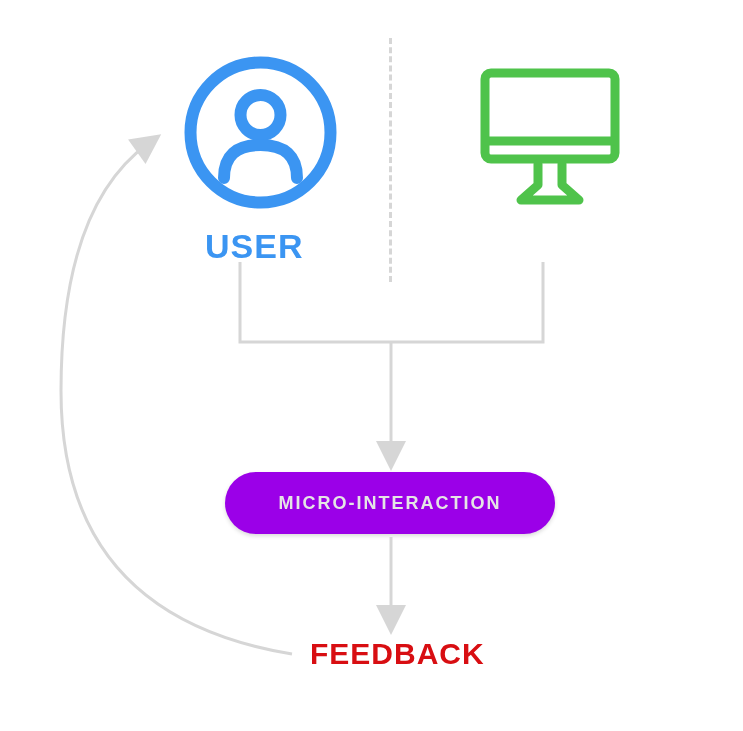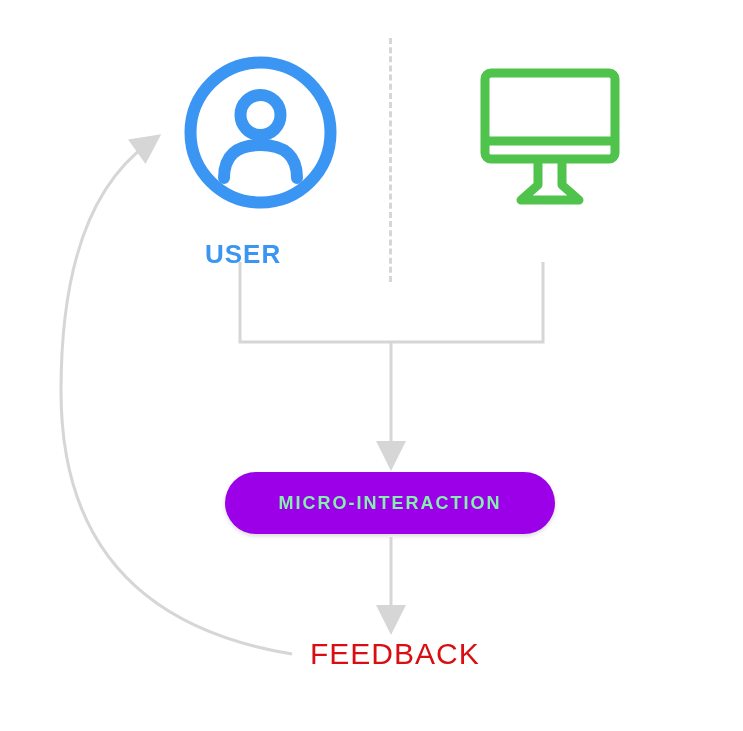--- a/index.html
+++ b/index.html
@@ -27,25 +27,24 @@
     }
     .system-icon {
       position: absolute;
       left: 475px;
       top: 63px;
     }
     .user-label {
       position: absolute;
       left: 205px;
       top: 227px;
-      font-size: 26px;
+      font-size: 34px;
       font-weight: 700;
       color: #3b95f2;
       letter-spacing: 1px;
-      margin-top: 12px;
     }
     .system-label {
       position: absolute;
       left: 485px;
       top: 227px;
       font-size: 26px;
       font-weight: 700;
       color: #4fc34b;
       letter-spacing: 1px;
     }
@@ -67,31 +66,31 @@
       width: 330px;
       height: 62px;
       background: #9b00e8;
       border-radius: 32px;
       display: flex;
       align-items: center;
       justify-content: center;
       box-shadow: 0 2px 4px rgba(0,0,0,0.15);
     }
     .micro-interaction-label {
-      color: #86efac;
+      color: #e5e5e5;
       font-size: 18px;
       font-weight: 700;
       letter-spacing: 2px;
     }
     .feedback-label {
       position: absolute;
       left: 310px;
       top: 637px;
       font-size: 30px;
-      font-weight: 400;
+      font-weight: 700;
       color: #d80e12;
       letter-spacing: 1px;
     }
     .feedback-arc {
       position: absolute;
       left: 45px;
       top: 126px;
       pointer-events: none;
     }
   </style>

